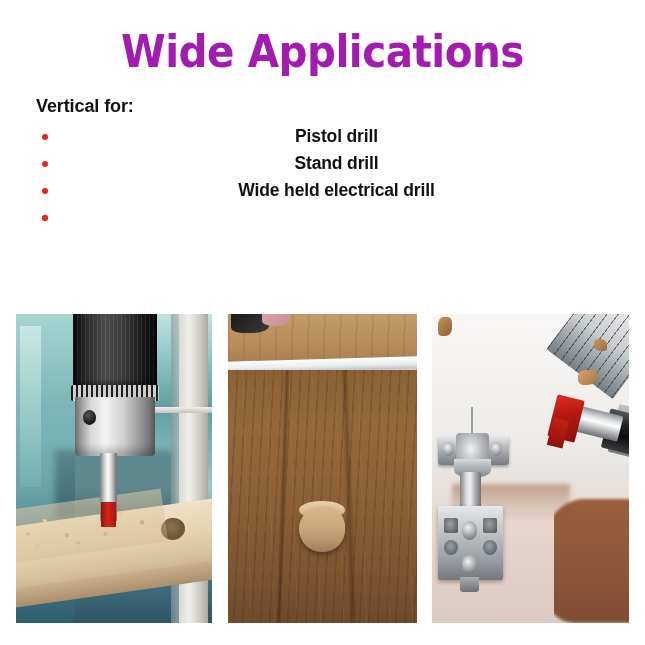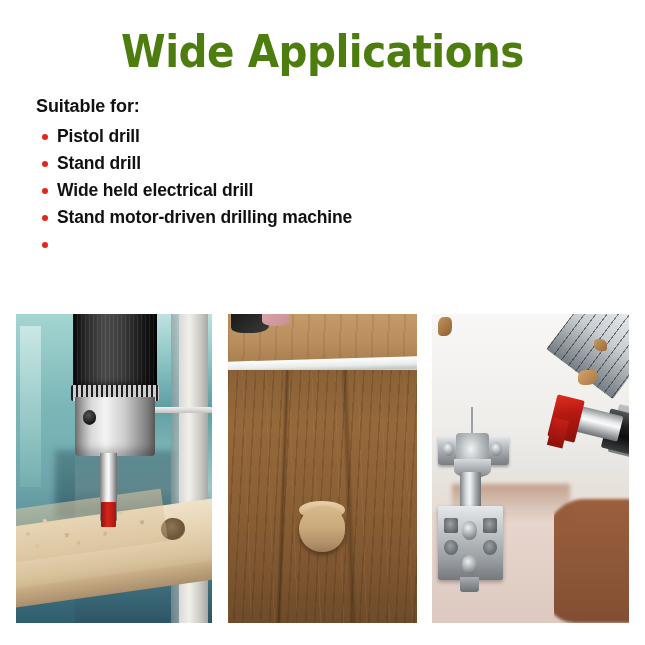--- a/index.html
+++ b/index.html
@@ -22,21 +22,21 @@
   #title {
     position: absolute;
     left: 0;
     top: 26px;
     width: 645px;
     text-align: center;
     font-size: 45px;
     line-height: 52px;
     font-weight: 900;
     letter-spacing: -0.5px;
-    color: #4d7c0f;
+    color: #a21caf;
     font-family: "DejaVu Sans", "Liberation Sans", sans-serif;
     font-stretch: condensed;
   }
 
   
   #list-block {
     position: absolute;
     left: 36px;
     top: 95px;
     width: 580px;
@@ -46,20 +46,21 @@
     line-height: 22px;
     font-weight: 800;
     color: #111111;
     margin-bottom: 6px;
     letter-spacing: -0.1px;
   }
   ul.bullets {
     list-style: none;
     margin: 0;
     padding: 0;
+    text-align: center;
   }
   ul.bullets li {
     position: relative;
     padding-left: 21px;
     font-size: 17.5px;
     line-height: 27px;
     font-weight: 800;
     color: #111111;
     letter-spacing: -0.15px;
     white-space: nowrap;
@@ -430,37 +431,36 @@
   }
 </style>
 </head>
 <body>
 
 <div id="page">
 
   <div id="title">Wide Applications</div>
 
   <div id="list-block">
-    <div id="lead-in">Suitable for:</div>
+    <div id="lead-in">Vertical for:</div>
     <ul class="bullets">
       <li>
         <span class="dot"></span>
         <span>Pistol drill</span>
       </li>
       <li>
         <span class="dot"></span>
         <span>Stand drill</span>
       </li>
       <li>
         <span class="dot"></span>
         <span>Wide held electrical drill</span>
       </li>
       <li>
         <span class="dot"></span>
-        <span>Stand motor-driven drilling machine</span>
       </li>
       <li>
         <span class="dot"></span>
       </li>
     </ul>
   </div>
 
   <div id="photos">
 
     <div class="photo p1">

